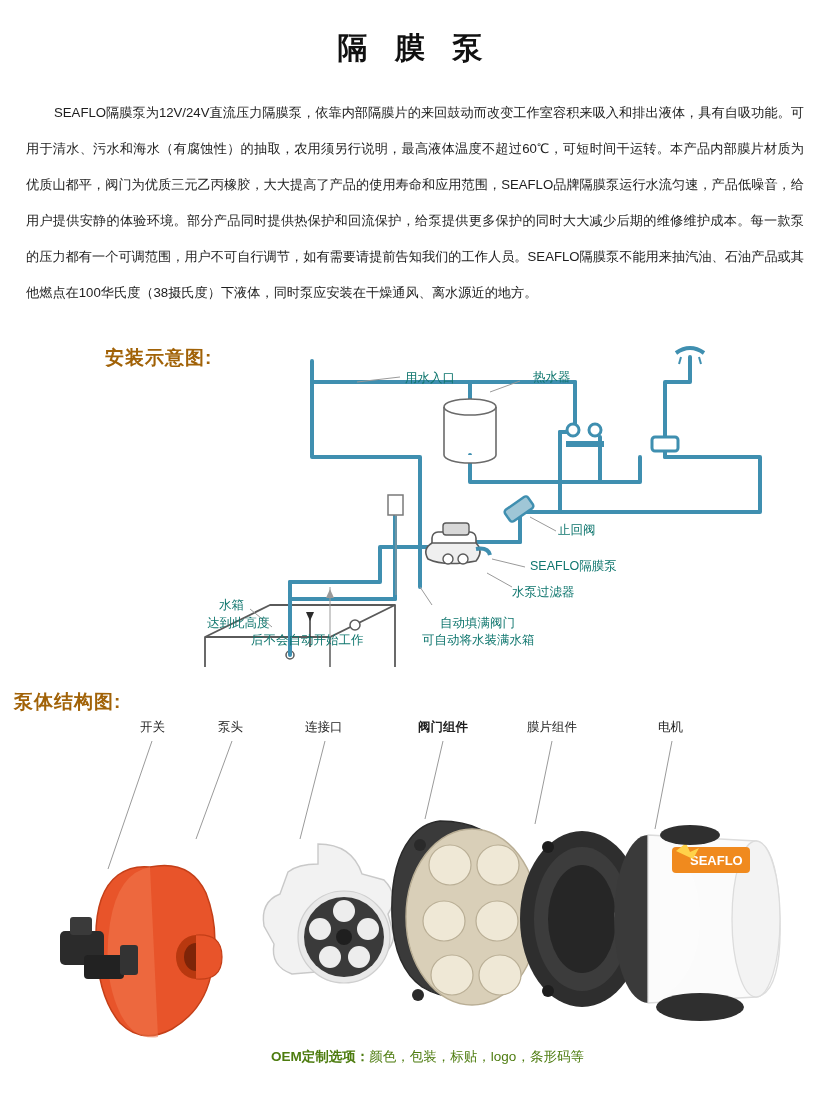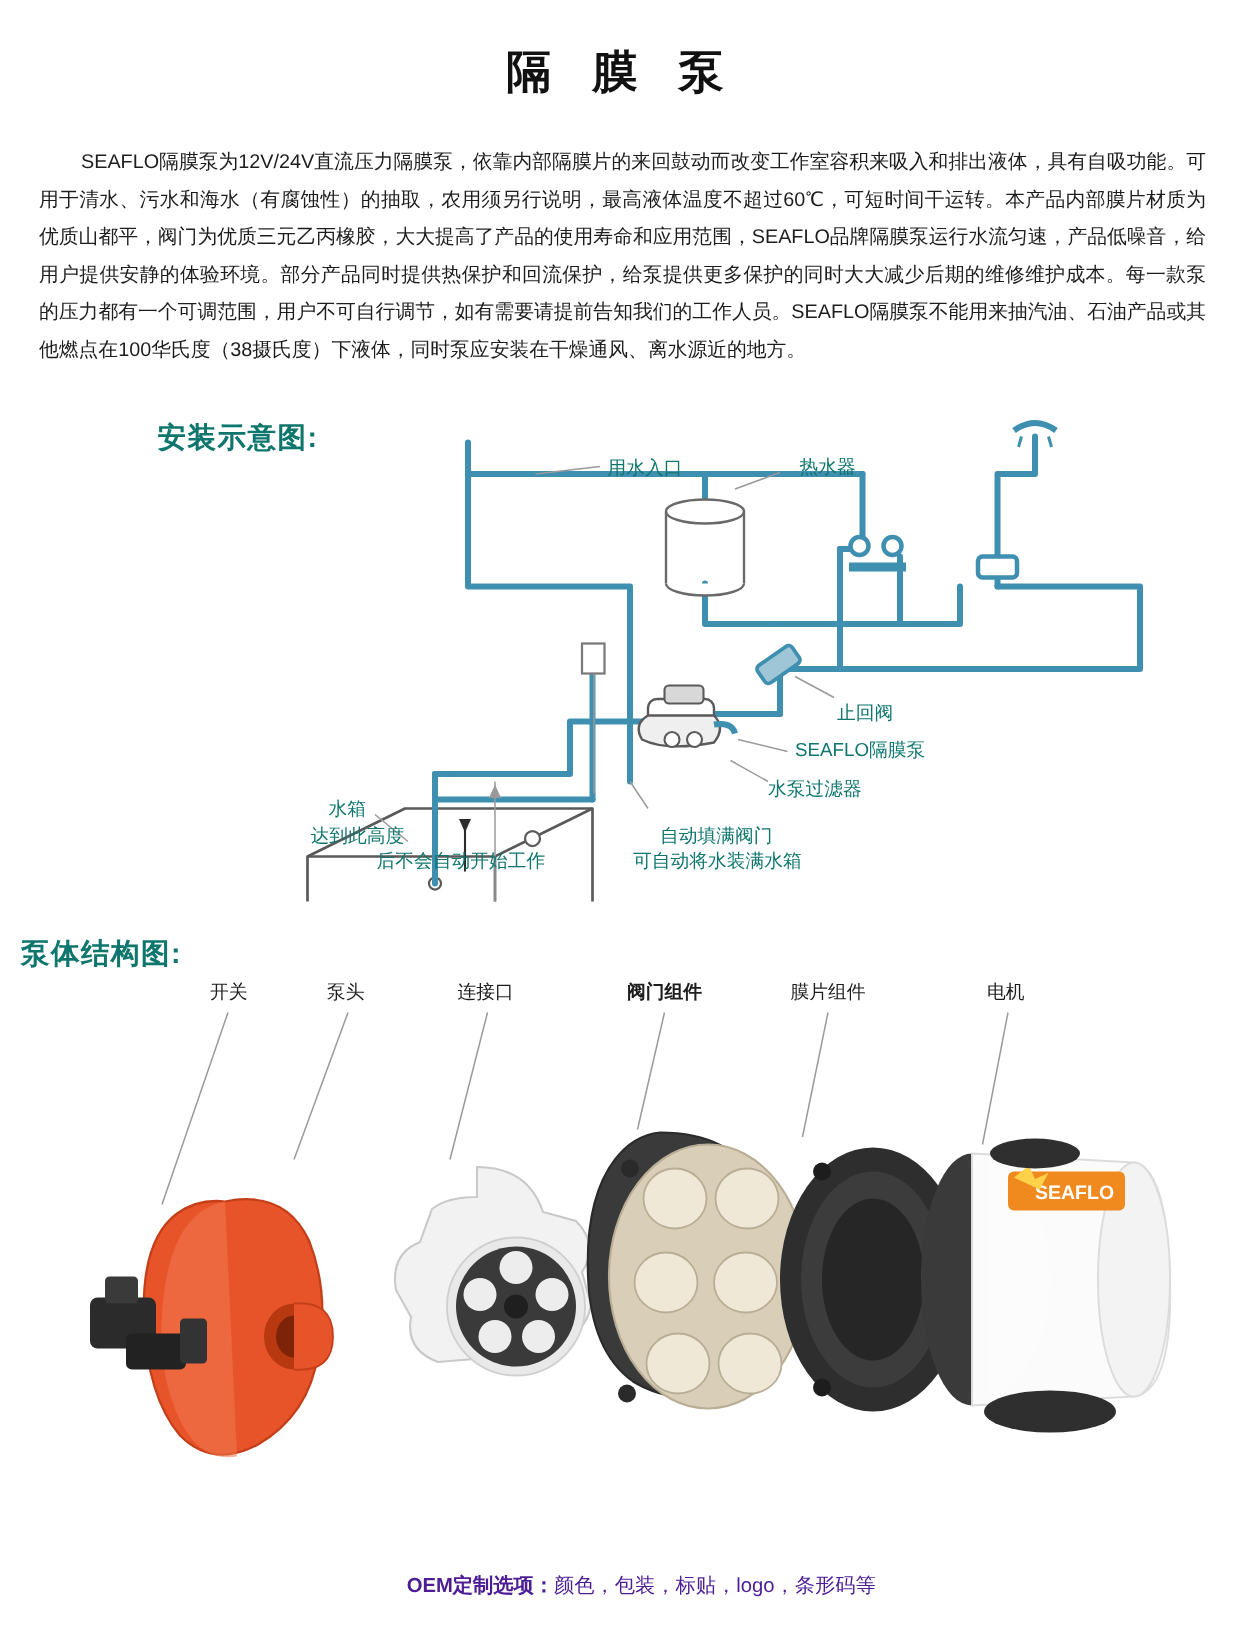--- a/index.html
+++ b/index.html
@@ -29,37 +29,37 @@
     font-weight: bold;
     color: #111;
     padding-top: 28px;
     font-family: "Liberation Serif", serif;
   }
 
   
   .intro {
     margin: 26px 26px 16px 26px;
     font-size: 13.2px;
-    line-height: 25px;
+    line-height: 36px;
     text-align: justify;
     text-justify: inter-ideograph;
     text-indent: 28px;
     color: #1d1d1d;
   }
 
   
   .sec-install {
     position: relative;
     margin-top: 26px;
     height: 330px;
   }
   .sec-heading {
     font-size: 19px;
     font-weight: bold;
-    color: #0f766e;
+    color: #a16207;
     letter-spacing: 1px;
   }
   .install-heading {
     position: absolute;
     left: 105px;
     top: 8px;
   }
   .diagram {
     position: absolute;
     left: 0;
@@ -101,21 +101,21 @@
   }
 
   
   .oem {
     position: absolute;
     left: 0;
     right: 0;
     bottom: 28px;
     text-align: center;
     font-size: 13.5px;
-    color: #4c1d95;
+    color: #4d7c0f;
     padding-left: 25px;
   }
   .oem b { font-weight: bold; }
 </style>
 </head>
 <body>
 
 <div class="page">
 
   <div class="title">隔 膜 泵</div>
@@ -222,21 +222,21 @@
 
       <g>
         <line x1="310" y1="310" x2="310" y2="278" stroke="#2b2b2b" stroke-width="1.4"></line>
         <path d="M310,276 l-4,9 l8,0 Z" fill="#2b2b2b" transform="rotate(180 310 280)"></path>
       </g>
     </svg>
 
     <div class="lbl" style="left:405px; top:33px;">用水入口</div>
     <div class="lbl" style="left:533px; top:32px;">热水器</div>
     <div class="lbl" style="left:219px; top:260px;">水箱</div>
-    <div class="lbl" style="left:558px; top:196px;text-align:right;">止回阀</div>
+    <div class="lbl" style="left:558px; top:185px;text-align:right;">止回阀</div>
     <div class="lbl" style="left:530px; top:221px;">SEAFLO隔膜泵</div>
     <div class="lbl" style="left:512px; top:248px;font-family:Liberation Mono, monospace;">水泵过滤器</div>
     <div class="lbl" style="left:440px; top:278px;">自动填满阀门</div>
     <div class="lbl" style="left:422px; top:295px;">可自动将水装满水箱</div>
     <div class="lbl" style="left:207px; top:278px;">达到此高度</div>
     <div class="lbl" style="left:207px; top:295px;margin-left:44px;">后不会自动开始工作</div>
   </div>
 
   <div class="sec-struct">
 

